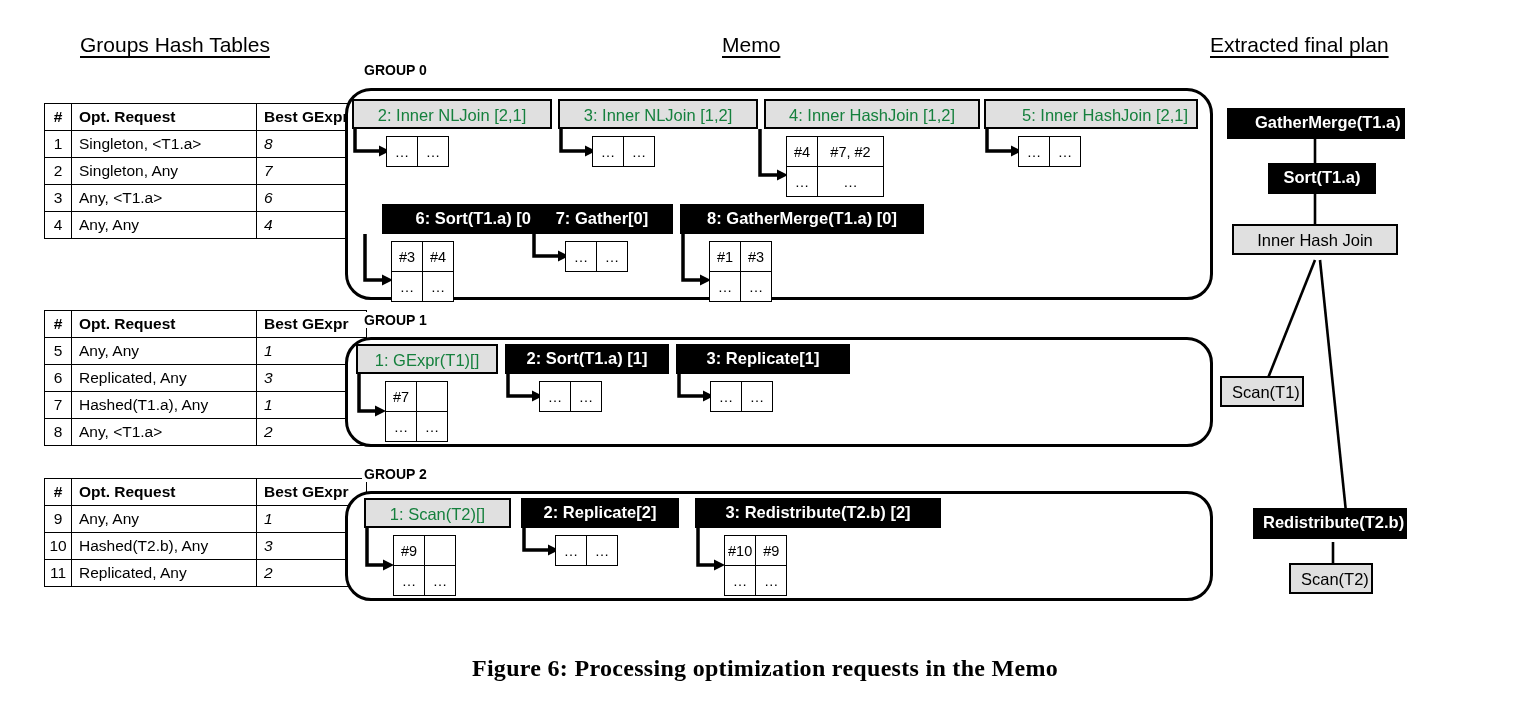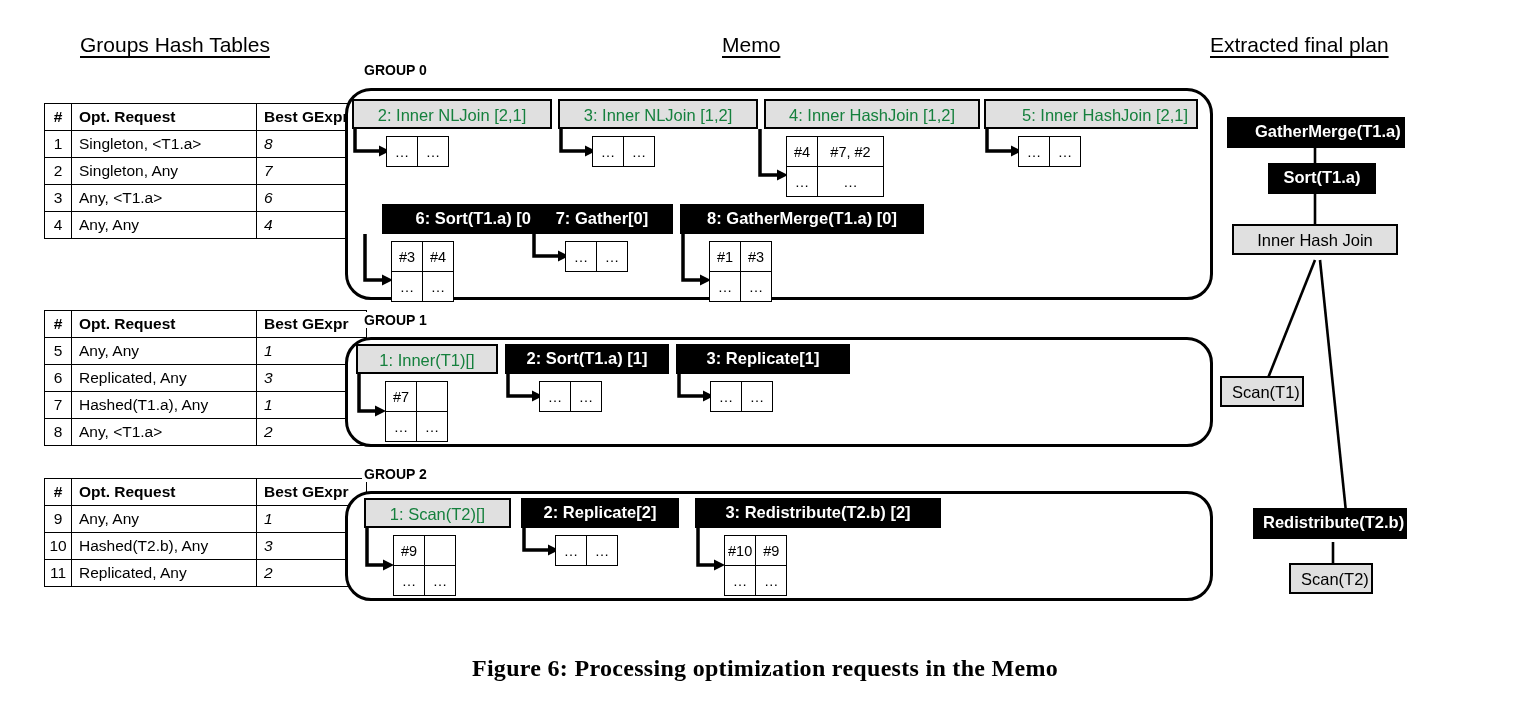--- a/index.html
+++ b/index.html
@@ -259,21 +259,21 @@
   <tr>
     <td>…</td>
     <td>…</td>
   </tr>
 </tbody>
   </table>
 
 <div class="group-label" style="left:362px;top:312px;">GROUP 1</div>
 <div class="group-box" style="left:345px;top:337px;width:868px;height:110px;"></div>
 
-<div class="ghead gray" style="left:356px;top:344px;width:142px;">1: Inner(T1)[]</div>
+<div class="ghead gray" style="left:356px;top:344px;width:142px;">1: GExpr(T1)[]</div>
 <svg class="conn" style="left:356px;top:374px;width:40px;height:64px;">
   <path d="M3,0 L3,37 L22,37" stroke="#000" stroke-width="3.5" fill="none"></path>
   <path d="M30,37 L19,31.5 L19,42.5 Z" fill="#000"></path>
 </svg>
 <table class="mini" style="left:385px;top:381px;">
   <tbody>
       <tr>
     <td>#7</td>
     <td class="blank"></td>
   </tr>
@@ -369,20 +369,20 @@
 
   <line x1="95" y1="32" x2="95" y2="132" stroke="#000" stroke-width="2.6"></line>
 
   <line x1="95" y1="160" x2="48" y2="278" stroke="#000" stroke-width="2.6"></line>
 
   <line x1="100" y1="160" x2="126" y2="412" stroke="#000" stroke-width="2.6"></line>
 
   <line x1="113" y1="442" x2="113" y2="478" stroke="#000" stroke-width="2.6"></line>
 </svg>
 
-<div class="pnode black" style="left:1227px;top:117px;width:178px;padding-left:28px;">GatherMerge(T1.a)</div>
+<div class="pnode black" style="left:1227px;top:108px;width:178px;padding-left:28px;">GatherMerge(T1.a)</div>
 <div class="pnode black" style="left:1268px;top:163px;width:108px;">Sort(T1.a)</div>
 <div class="pnode gray" style="left:1232px;top:224px;width:166px;">Inner Hash Join</div>
 <div class="pnode gray" style="left:1220px;top:376px;width:84px;">Scan(T1)</div>
 <div class="pnode black" style="left:1253px;top:508px;width:154px;">Redistribute(T2.b)</div>
 <div class="pnode gray" style="left:1289px;top:563px;width:84px;">Scan(T2)</div>
 
 <div class="caption" style="left:0;top:655px;">Figure 6:  Processing optimization requests in the Memo</div>
 
 </body></html>

